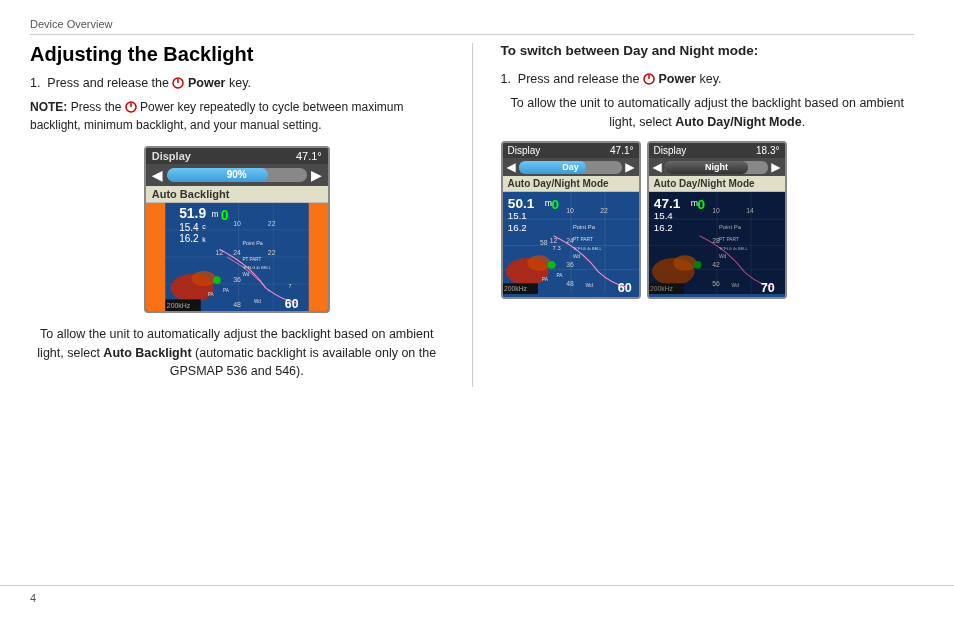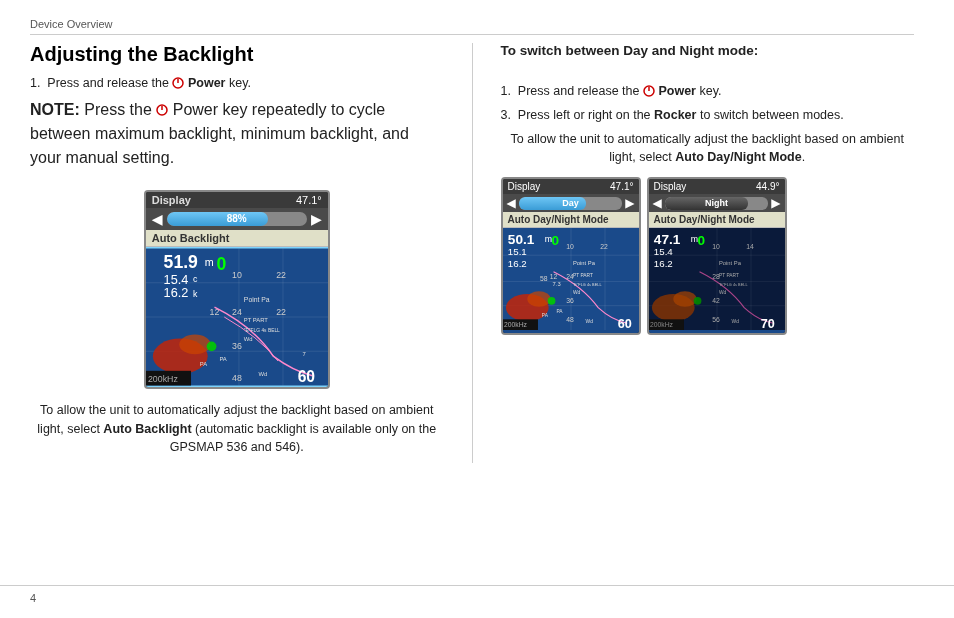--- a/index.html
+++ b/index.html
@@ -52,22 +52,22 @@
 
     .step {
       margin-bottom: 5px;
       padding-left: 18px;
       text-indent: -18px;
       font-size: 12.5px;
       line-height: 1.5;
     }
 
     .note {
-      font-size: 16px;
-      margin-bottom: 20px;
+      font-size: 12px;
+      margin-bottom: 12px;
       line-height: 1.5;
     }
 
     .note strong {
       font-weight: bold;
     }
 
     .para {
       font-size: 12.5px;
       line-height: 1.5;
@@ -156,22 +156,22 @@
       background: #e0e0c8;
       color: #333;
       font-size: 11px;
       font-weight: bold;
       padding: 2px 6px;
       border-bottom: 1px solid #bbb;
     }
 
     .map-area {
       width: 100%;
-      height: 140px;
-      background: #7dd3fc;
+      height: 108px;
+      background: #f97316;
       position: relative;
       overflow: hidden;
     }
 
     
     .map-area svg {
       width: 100%;
       height: 100%;
     }
 
@@ -272,21 +272,21 @@
       width: 12px;
       height: 12px;
       vertical-align: middle;
       position: relative;
       top: -1px;
     }
 
     h3 {
       font-size: 13.5px;
       font-weight: bold;
-      margin-bottom: 24px;
+      margin-bottom: 12px;
     }
   </style>
 </head>
 <body>
 
 <div class="page">
 
   <div class="device-overview">Device Overview</div>
 
   <hr style="border:none;border-top:1px solid #ccc;margin-bottom:8px;">
@@ -319,21 +319,21 @@
 
           <div class="screen-header">
             <span class="screen-title">Display</span>
             <span class="screen-temp">47.1°</span>
           </div>
 
           <div class="slider-row">
             <span class="arrow-btn">◀</span>
             <div class="slider-track">
               <div class="slider-fill" style="width:72%;"></div>
-              <div class="slider-label">88%</div>
+              <div class="slider-label">90%</div>
             </div>
             <span class="arrow-btn">▶</span>
           </div>
 
           <div class="auto-backlight-label">Auto Backlight</div>
 
           <div class="map-area">
             <svg viewBox="0 0 186 140" xmlns="http://www.w3.org/2000/svg">
 
               <rect width="186" height="140" fill="#1a4a8a"></rect>
@@ -395,23 +395,20 @@
     <div class="col-right">
       <h3><strong>To switch between Day and Night mode:</strong></h3>
 
       <div class="step">
         1. &nbsp;Press and release the
         <svg class="power-icon" viewBox="0 0 12 12" fill="none" xmlns="http://www.w3.org/2000/svg">
           <circle cx="6" cy="6" r="5" stroke="#cc0000" stroke-width="1.5" fill="none"></circle>
           <line x1="6" y1="2" x2="6" y2="6" stroke="#cc0000" stroke-width="1.5"></line>
         </svg>
         <strong>Power</strong> key.
-      </div>
-      <div class="step">
-        3. &nbsp;Press left or right on the <strong>Rocker</strong> to switch between modes.
       </div>
 
       <div class="para">
         To allow the unit to automatically adjust the backlight based on ambient light, select <strong>Auto Day/Night Mode</strong>.
       </div>
 
       <div class="devices-row">
 
         <div class="device-screen-sm">
           <div class="screen-header-sm">
@@ -462,21 +459,21 @@
               <text x="85" y="98" fill="#ddd" font-size="5">Wd</text>
               <text x="38" y="55" fill="#ccc" font-size="7">58</text>
               <text x="51" y="60" fill="#ddd" font-size="6">7.3</text>
             </svg>
           </div>
         </div>
 
         <div class="device-screen-sm">
           <div class="screen-header-sm">
             <span>Display</span>
-            <span>44.9°</span>
+            <span>18.3°</span>
           </div>
           <div class="slider-row-sm">
             <span class="arrow-btn" style="font-size:12px;">◀</span>
             <div class="slider-track-sm">
               <div style="background:linear-gradient(to bottom,#666,#333);height:100%;width:80%;border-radius:6px;position:relative;"></div>
               <div class="slider-label-sm">Night</div>
             </div>
             <span class="arrow-btn" style="font-size:12px;">▶</span>
           </div>
           <div class="auto-backlight-label-sm">Auto Day/Night Mode</div>

